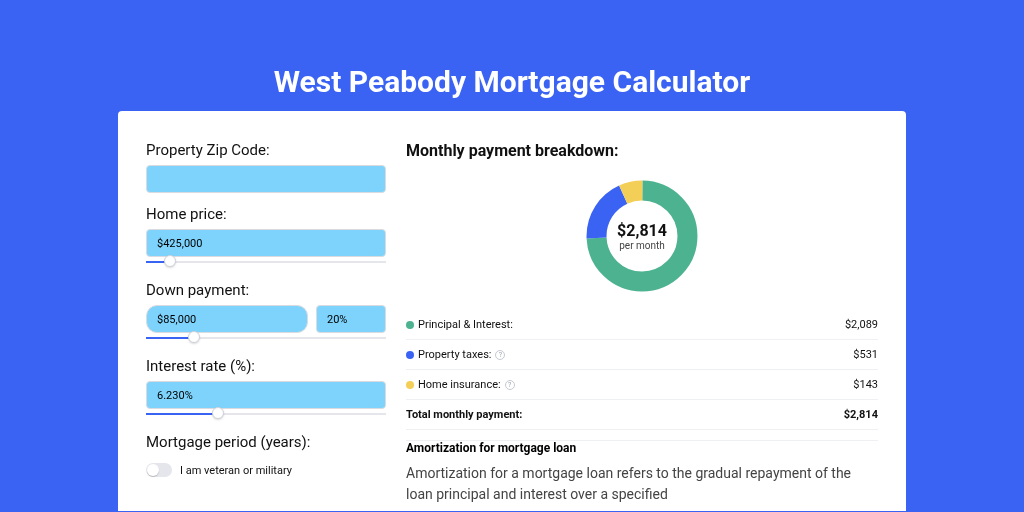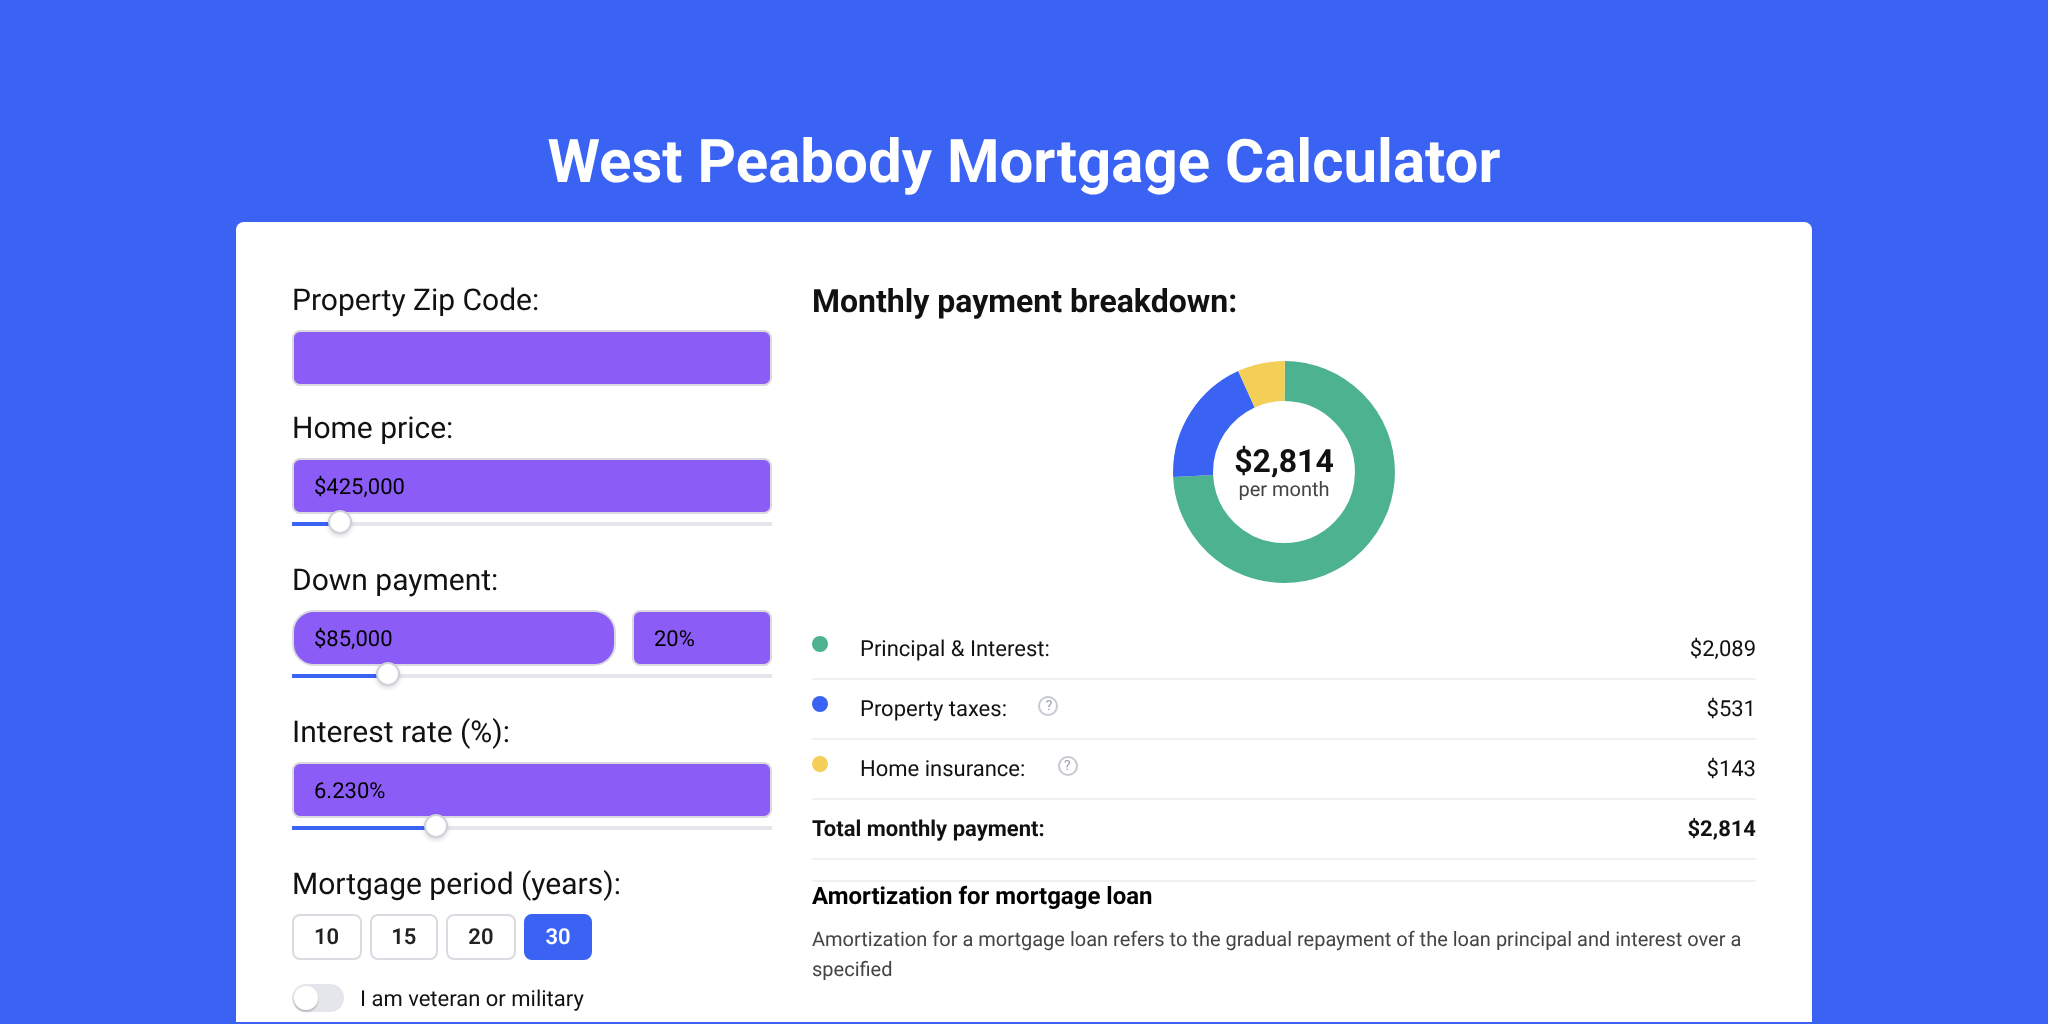--- a/index.html
+++ b/index.html
@@ -20,21 +20,21 @@
   .right { flex: 1; min-width: 0; }
 
   .label { font-size: 15px; color: #111; margin-bottom: 6px; display: block; }
   .input {
     width: 100%;
     height: 28px;
     border: 1px solid #d9dbe0;
     border-radius: 4px;
     font-size: 11px;
     padding: 0 10px;
-    background: #8b5cf6;
+    background: #7dd3fc;
   }
   .input-row { display: flex; gap: 8px; }
   .input-row .input:first-child { flex: 1; border-radius: 11px; }
   .input-row .input:last-child { width: 70px; }
   .field { margin-bottom: 12px; position: relative; }
   .slider {
     position: relative;
     height: 14px;
     margin-top: -2px;
   }
@@ -63,29 +63,29 @@
   .section-title { font-size:16px; font-weight:700; color:#111; margin-bottom:10px; }
   .donut-wrap { display:flex; justify-content:center; padding:6px 0 14px; }
   .donut { position:relative; width:120px; height:120px; }
   .donut svg { width:120px; height:120px; display:block; }
   .donut-center { position:absolute; inset:0; display:flex; flex-direction:column; align-items:center; justify-content:center; }
   .donut-amount { font-size:16px; font-weight:700; color:#111; }
   .donut-per { font-size:10px; color:#444; }
 
   .row { display:flex; align-items:center; justify-content:space-between; padding:8px 0; font-size:11px; border-bottom:1px solid #eef0f3; }
   .row:last-of-type { border-bottom:none; }
-  .row .lhs { display:flex; align-items:flex-start; gap:16px; color:#111; }
+  .row .lhs { display:flex; align-items:center; gap:4px; color:#111; }
   .swatch { width:8px; height:8px; border-radius:50%; display:inline-block; }
   .val { font-weight:400; color:#111; }
   .total-row .lhs, .total-row .val { font-weight:700; }
   .info { width:10px; height:10px; border:1px solid #c6c9d1; border-radius:50%; display:inline-flex; align-items:center; justify-content:center; font-size:7px; color:#9aa0ac; }
 
   .amort { border-top:1px solid #eef0f3; margin-top:10px; }
   .amort-title { font-size:12px; font-weight:700; margin-bottom:8px; }
-  .amort-text { font-size:10px; color:#444; line-height:1.5; }
+  .amort-text { font-size:14px; color:#444; line-height:1.5; }
 </style>
 </head>
 <body>
 
 <div class="page-title">West Peabody Mortgage Calculator</div>
 
 <div class="card">
 
   <div class="left">
 
@@ -122,26 +122,20 @@
       <input class="input" value="6.230%" style="">
       <div class="slider">
         <div class="track"></div>
         <div class="fill" style="width:30%"></div>
         <div class="thumb" style="left:30%"></div>
       </div>
     </div>
 
     <div class="field">
       <label class="label">Mortgage period (years):</label>
-      <div class="period-btns">
-        <button class="period-btn">10</button>
-        <button class="period-btn">15</button>
-        <button class="period-btn">20</button>
-        <button class="period-btn active">30</button>
-      </div>
     </div>
 
     <div class="vet-row">
       <div class="toggle">
         <div class="knob"></div>
       </div>
       <span class="vet-label">I am veteran or military</span>
     </div>
 
   </div>

